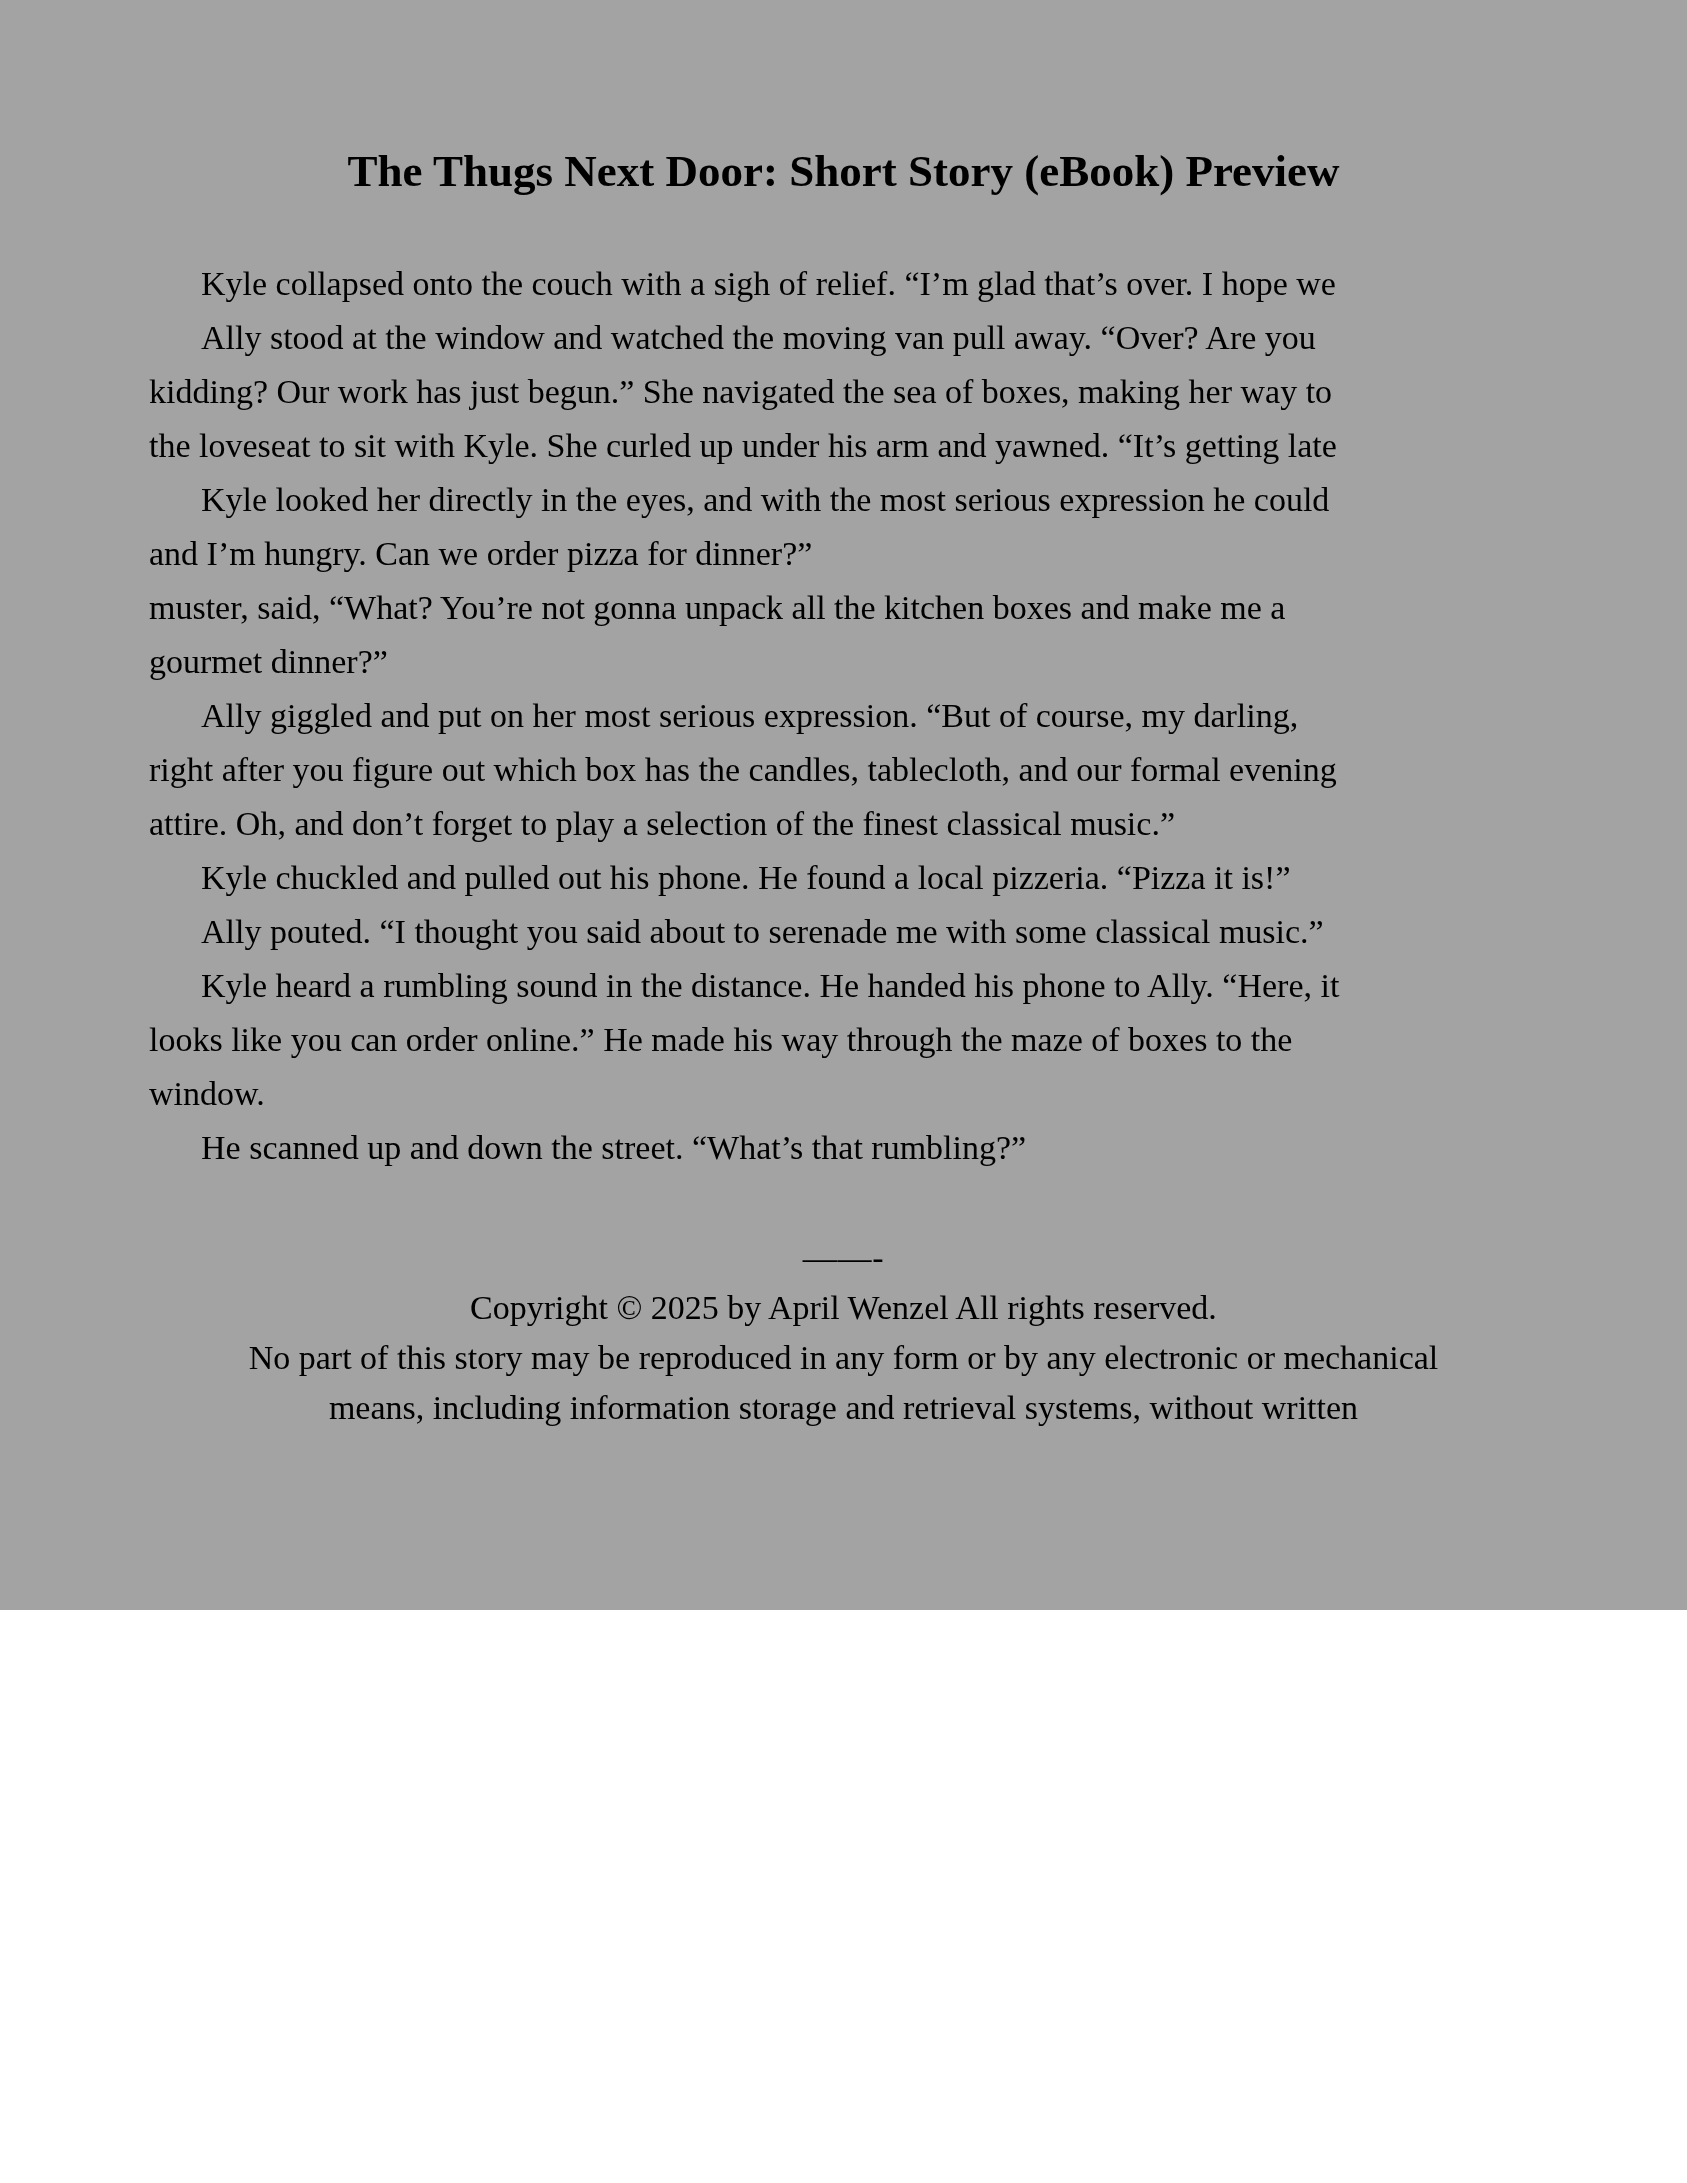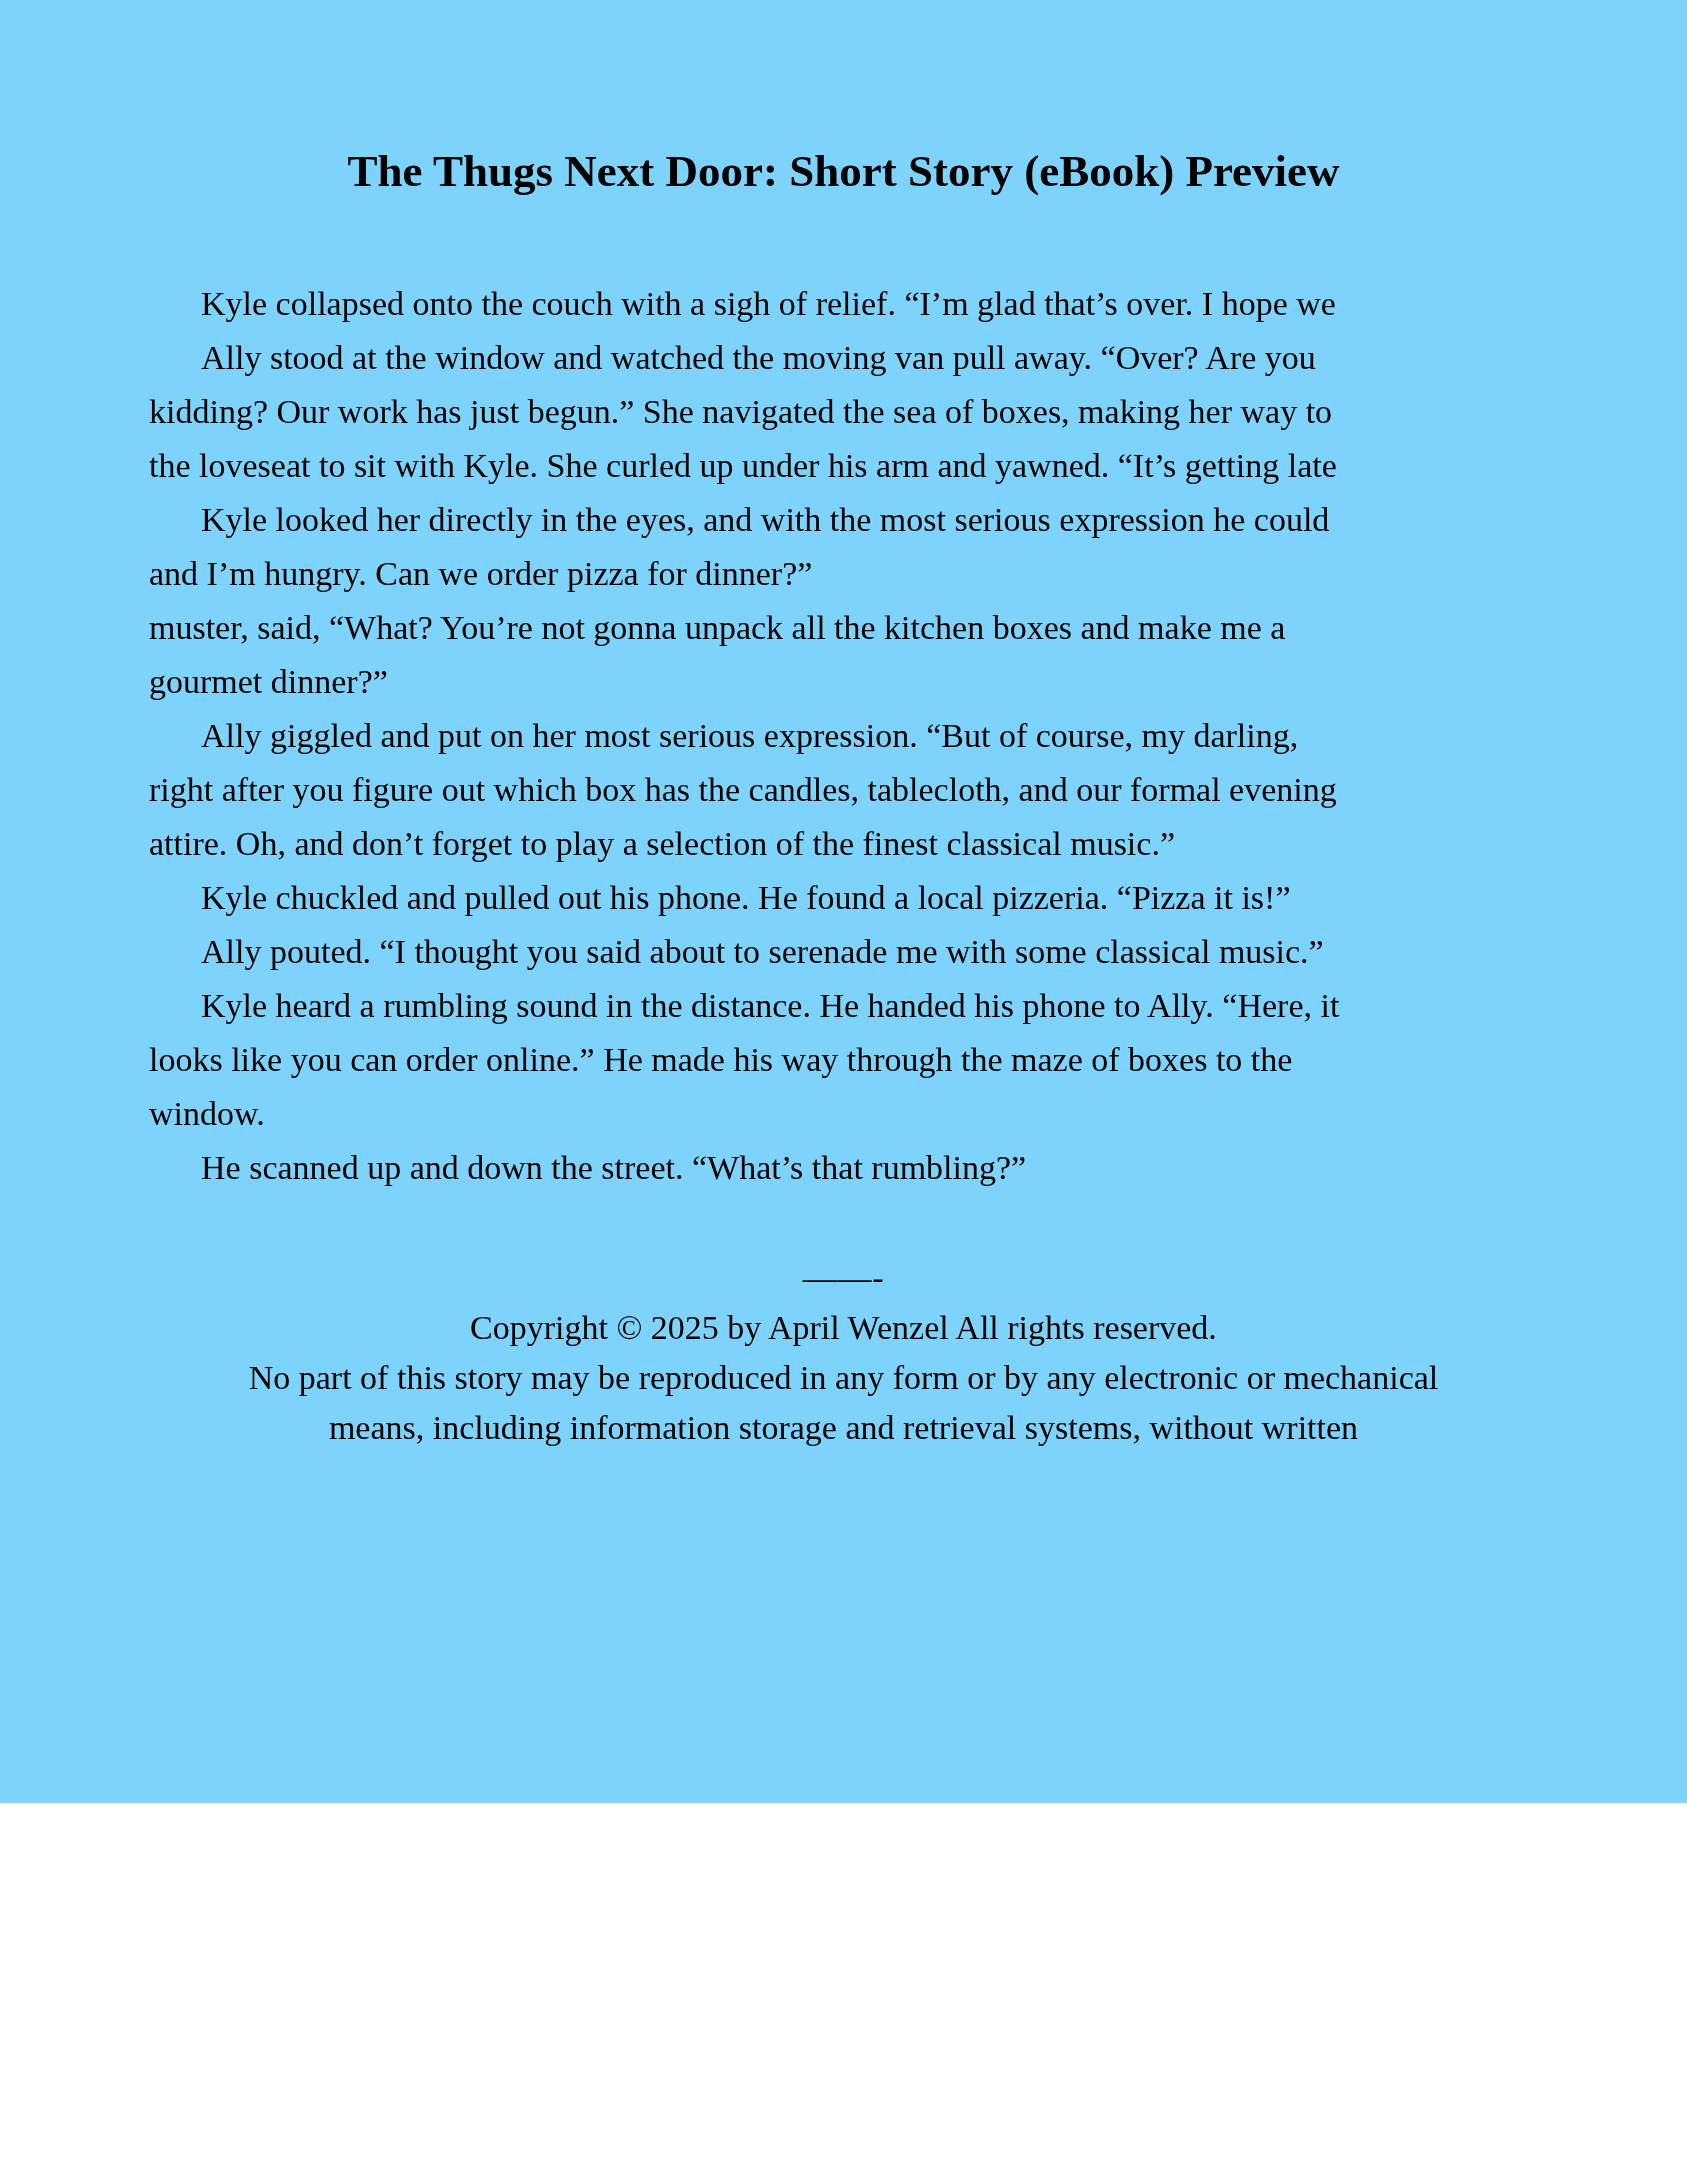--- a/index.html
+++ b/index.html
@@ -3,40 +3,40 @@
 <meta charset="utf-8">
 <style>
   html, body {
     margin: 0;
     padding: 0;
     background: #ffffff;
   }
   .page {
     position: relative;
     width: 1687px;
-    height: 1803px;
-    background: #7dd3fc;
+    height: 1610px;
+    background: #a3a3a3;
     color: #000000;
     font-family: "Liberation Serif", "DejaVu Serif", serif;
     overflow: hidden;
   }
   .content {
     padding: 0 149px;
   }
   .title {
     margin: 0;
     padding-top: 147px;
     font-size: 45px;
     line-height: 48px;
     font-weight: bold;
     text-align: center;
     white-space: nowrap;
   }
   .story {
-    margin-top: 82px;
+    margin-top: 62px;
     font-size: 34px;
     line-height: 54px;
     text-align: left;
   }
   .story .line {
     white-space: nowrap;
     height: 54px;
   }
   .story .line.indent {
     padding-left: 52px;

